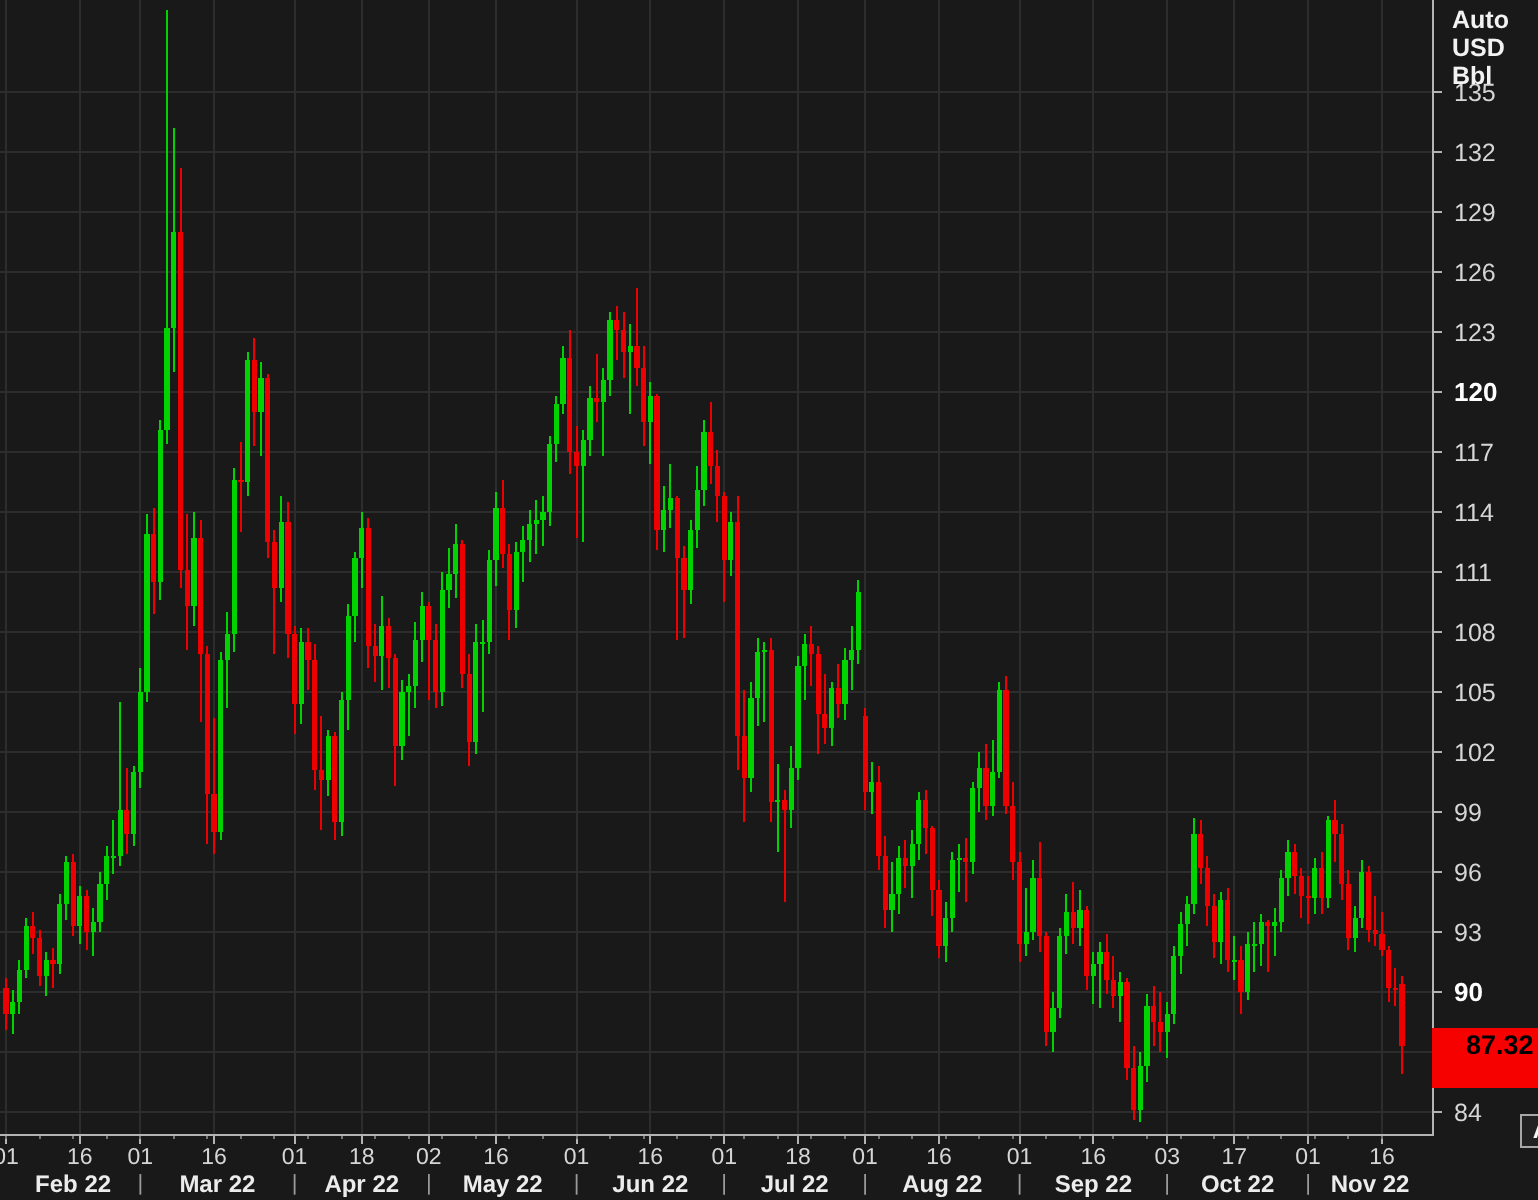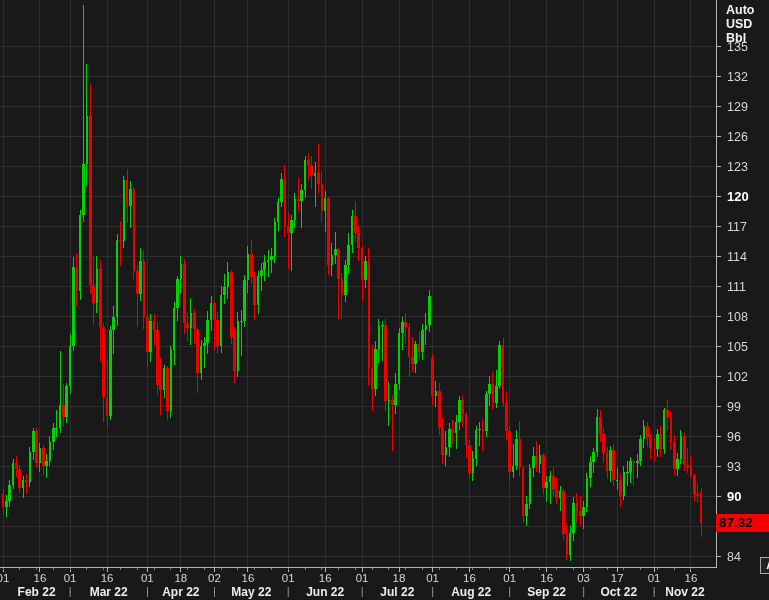--- a/index.html
+++ b/index.html
@@ -3,23 +3,23 @@
 <meta charset="utf-8">
 <style>
   html,body{margin:0;padding:0;background:#000;}
   #wrap{position:relative;width:769px;height:600px;overflow:hidden;
         background:var(--bg,#191919);
         font-family:"Liberation Sans",sans-serif;}
   svg{position:absolute;left:0;top:0;}
   svg text{font-family:"Liberation Sans",sans-serif;}
   #axis-title{position:absolute;left:726px;top:3px;
       color:#f2f2f2;font-size:12.5px;font-weight:bold;line-height:14px;}
-  #price-flag{position:absolute;left:716px;width:53px;height:18px;
+  #price-flag{position:absolute;left:716px;width:53px;height:30px;
       background:var(--flag,#f70000);color:#000;font-size:13.5px;font-weight:bold;
-      line-height:18px;padding-left:3px;box-sizing:border-box;}
+      line-height:18px;padding-left:17px;box-sizing:border-box;}
   #auto-btn{position:absolute;left:760px;top:557px;width:38px;height:15px;
       border:1px solid #a8a8a8;background:#222;color:#f5f5f5;
       font-size:12px;font-weight:bold;text-align:center;line-height:15px;
       cursor:pointer;}
 </style>
 </head>
 <body>
 
 <div id="wrap">
   <svg id="chart" width="769" height="600" viewBox="0 0 769 600" shape-rendering="crispEdges">

